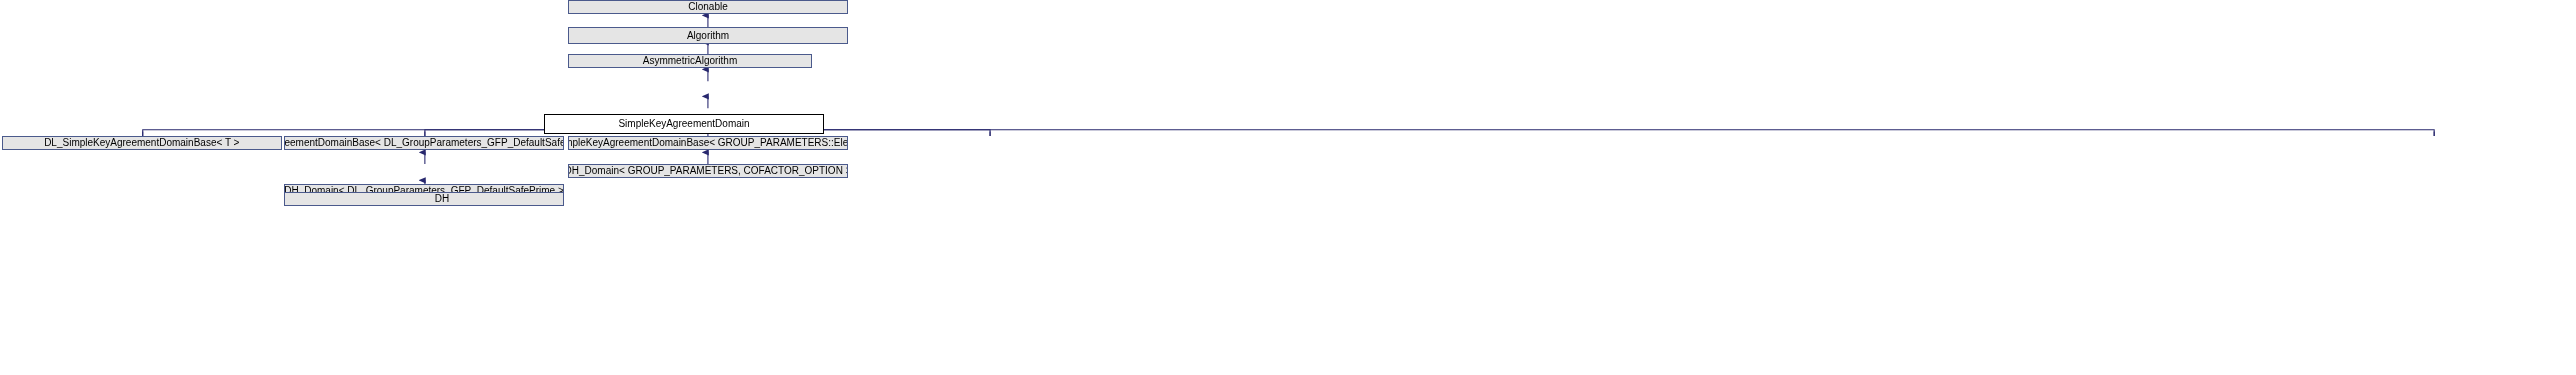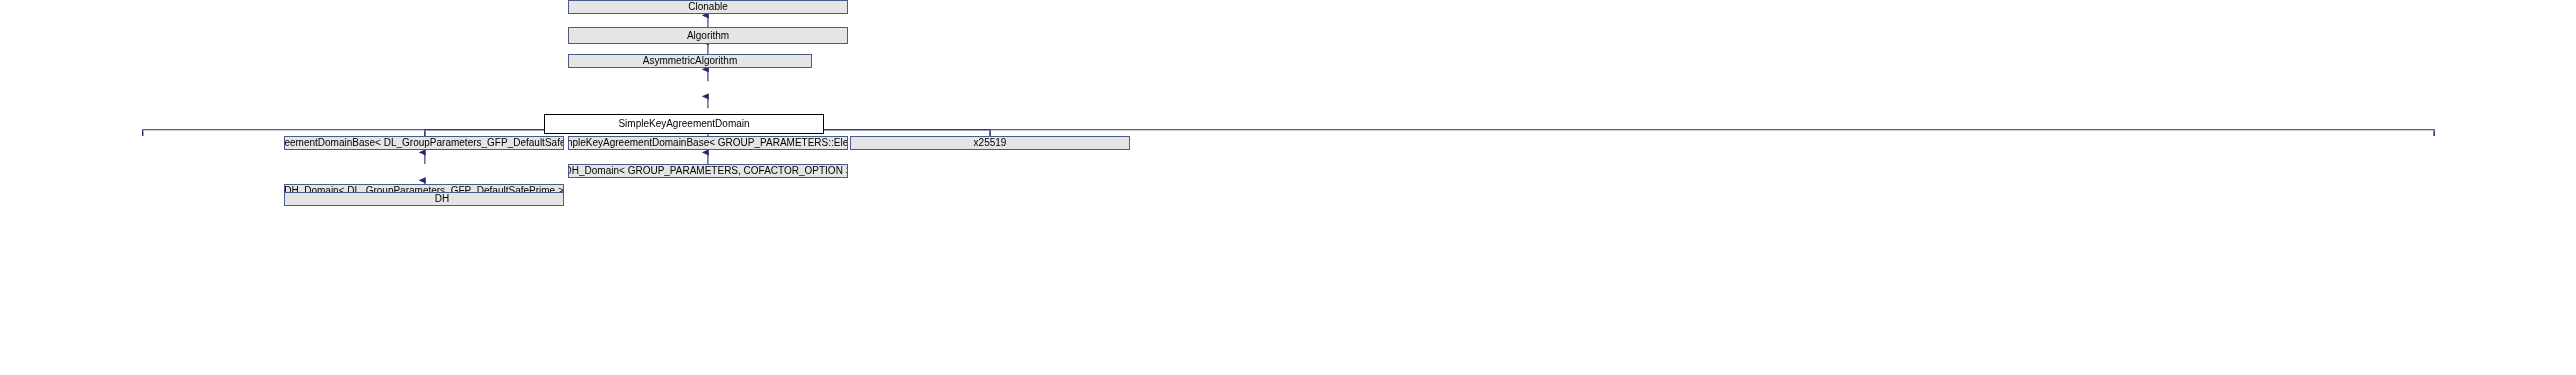--- a/index.html
+++ b/index.html
@@ -90,28 +90,28 @@
   <div class="node" style="left:568px;top:27px;width:280px;height:17px;">
     <span class="node-label">Algorithm</span>
   </div>
   <div class="node" style="left:568px;top:54px;width:244px;height:14.4px;">
     <span class="node-label">AsymmetricAlgorithm</span>
   </div>
   <div class="node current" style="left:544px;top:108px;width:280px;height:20px;margin-top:6px;">
     <span class="node-label">SimpleKeyAgreementDomain</span>
   </div>
 
+  <div class="node" style="left:1.8px;top:136px;width:280px;height:14.4px;">
+    <span class="node-label">DL_SimpleKeyAgreementDomainBase&lt; T &gt;</span>
+  </div>
   <div class="node" style="left:284px;top:136px;width:280px;height:14.4px;">
     <span class="node-label">DL_SimpleKeyAgreementDomainBase&lt; DL_GroupParameters_GFP_DefaultSafePrime ::Element &gt;</span>
   </div>
   <div class="node" style="left:568px;top:136px;width:280px;height:14.4px;">
     <span class="node-label">DL_SimpleKeyAgreementDomainBase&lt; GROUP_PARAMETERS::Element &gt;</span>
-  </div>
-  <div class="node" style="left:850px;top:136px;width:280px;height:14.4px;">
-    <span class="node-label">x25519</span>
   </div>
 
   <div class="node" style="left:284px;top:164px;width:280px;height:14.4px;margin-top:20px;">
     <span class="node-label">DH_Domain&lt; DL_GroupParameters_GFP_DefaultSafePrime &gt;</span>
   </div>
   <div class="node" style="left:568px;top:164px;width:280px;height:14.4px;">
     <span class="node-label">DH_Domain&lt; GROUP_PARAMETERS, COFACTOR_OPTION &gt;</span>
   </div>
   <div class="node" style="left:284px;top:192px;width:280px;height:14.4px;padding-left:36px;">
     <span class="node-label">DH</span>

